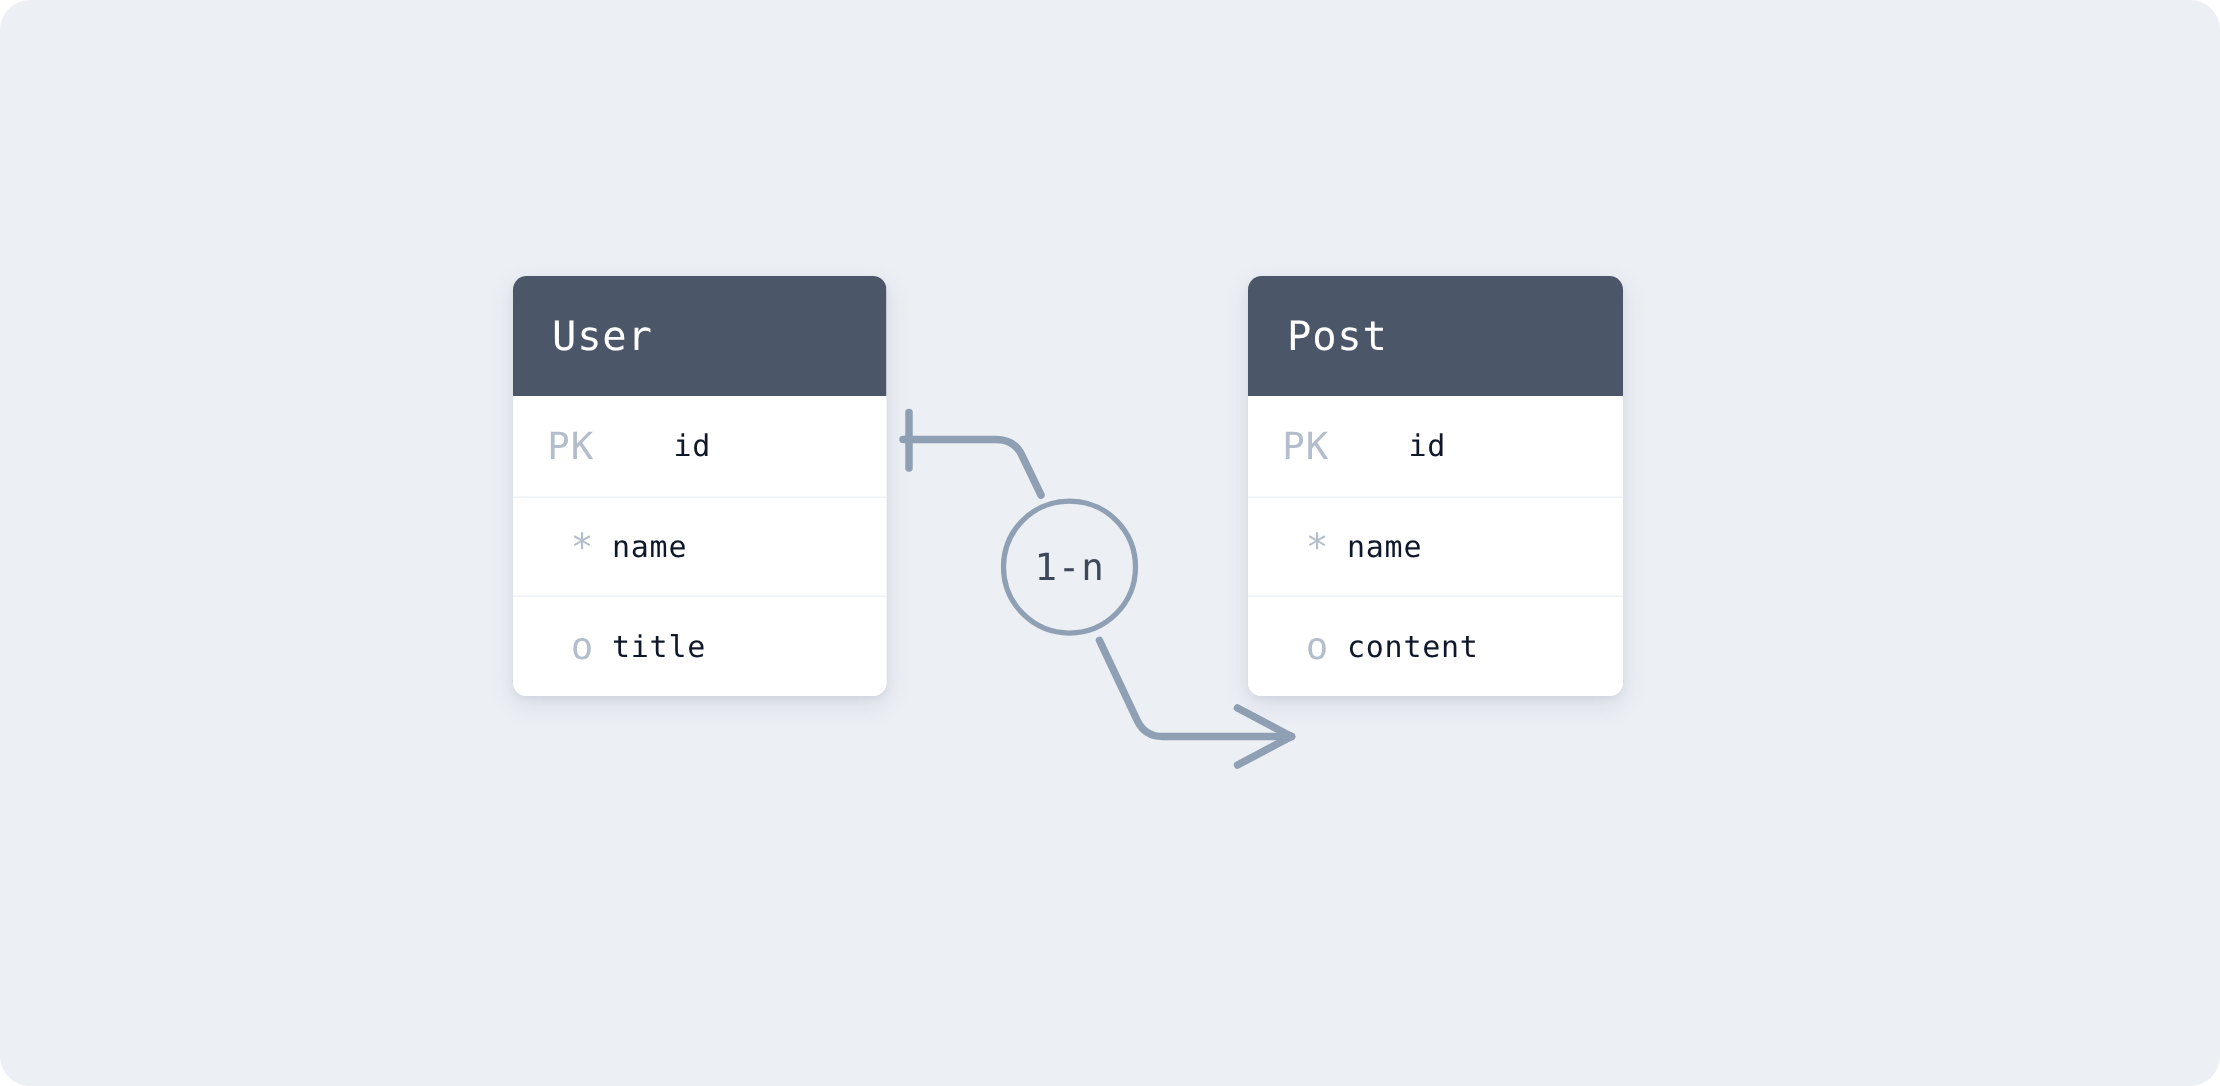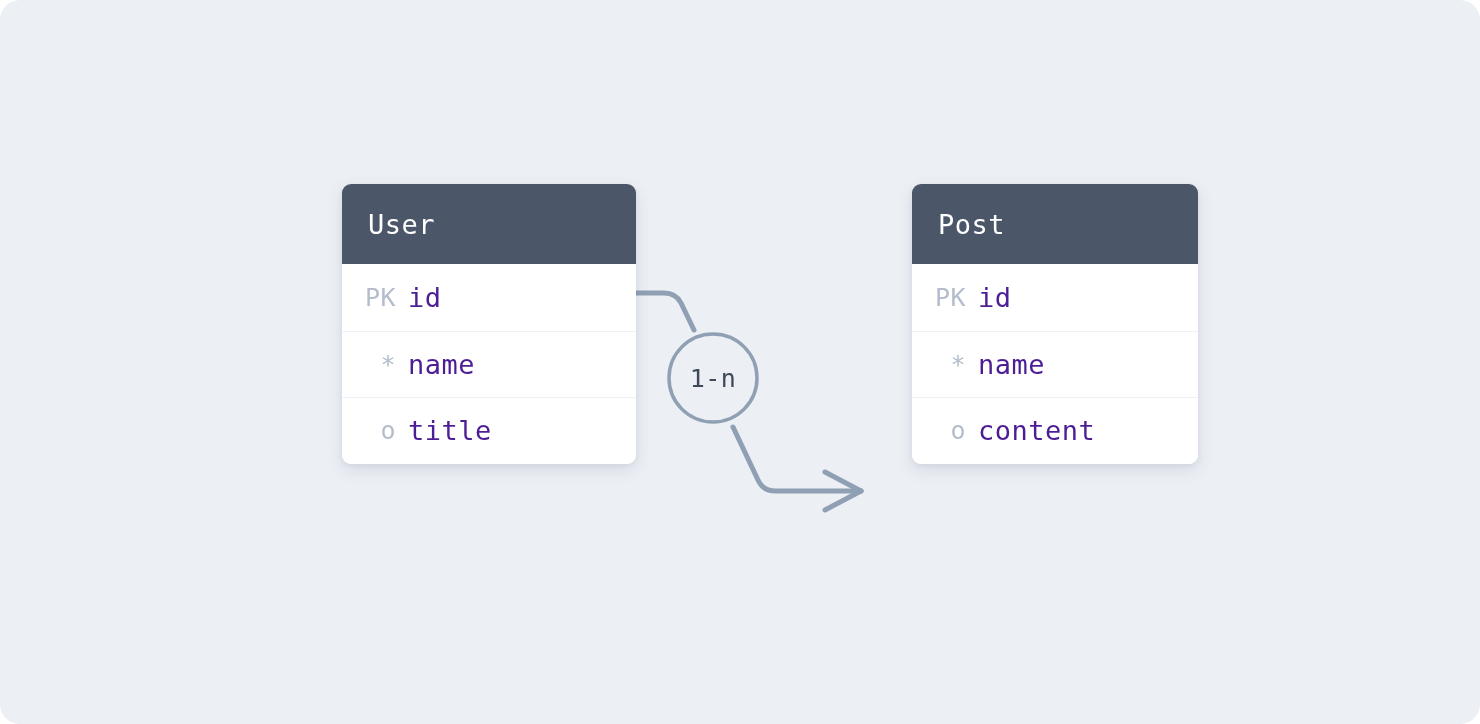--- a/index.html
+++ b/index.html
@@ -49,34 +49,35 @@
   }
   .attr-row {
     height: 66.5px;
     display: flex;
     align-items: center;
     border-top: 1px solid #eef1f5;
     box-sizing: border-box;
   }
   .attr-row:first-child {
     border-top: none;
+    gap: 41px;
   }
   .attr-key {
     width: 66px;
     flex: 0 0 66px;
     text-align: right;
     padding-right: 12px;
     box-sizing: border-box;
     font-size: 25px;
     color: #b3bdcb;
     letter-spacing: 0.5px;
   }
   .attr-name {
-    font-size: 27px;
-    color: #4c1d95;
+    font-size: 20px;
+    color: #0f172a;
     letter-spacing: 0.5px;
   }
 
   
   #connector {
     position: absolute;
     left: 0;
     top: 0;
     width: 1480px;
     height: 724px;
@@ -104,21 +105,21 @@
 
     <g fill="none" stroke="#8fa0b4" stroke-width="5" stroke-linecap="round" stroke-linejoin="round">
       <line x1="861" y1="491" x2="825" y2="472"></line>
       <line x1="861" y1="491" x2="825" y2="510"></line>
     </g>
 
     <circle cx="713" cy="378" r="44" fill="#eceff4" stroke="#8fa0b4" stroke-width="3.5"></circle>
     <text class="rel-label" x="713" y="378" text-anchor="middle" dominant-baseline="central">1-n</text>
   </svg>
 
-  <div class="entity" style="left:342px; top:184px; width:294px;">
+  <div class="entity" style="left:342px; top:184px; width:249px;">
     <div class="entity-header">User</div>
     <div class="entity-body">
 
       <div class="attr-row">
         <span class="attr-key">PK</span>
         <span class="attr-name">id</span>
       </div>
 
       <div class="attr-row">
         <span class="attr-key">*</span>
@@ -126,21 +127,21 @@
       </div>
 
       <div class="attr-row">
         <span class="attr-key">o</span>
         <span class="attr-name">title</span>
       </div>
 
     </div>
   </div>
 
-  <div class="entity" style="left:912px; top:184px; width:286px;">
+  <div class="entity" style="left:832px; top:184px; width:250px;">
     <div class="entity-header">Post</div>
     <div class="entity-body">
 
       <div class="attr-row">
         <span class="attr-key">PK</span>
         <span class="attr-name">id</span>
       </div>
 
       <div class="attr-row">
         <span class="attr-key">*</span>

